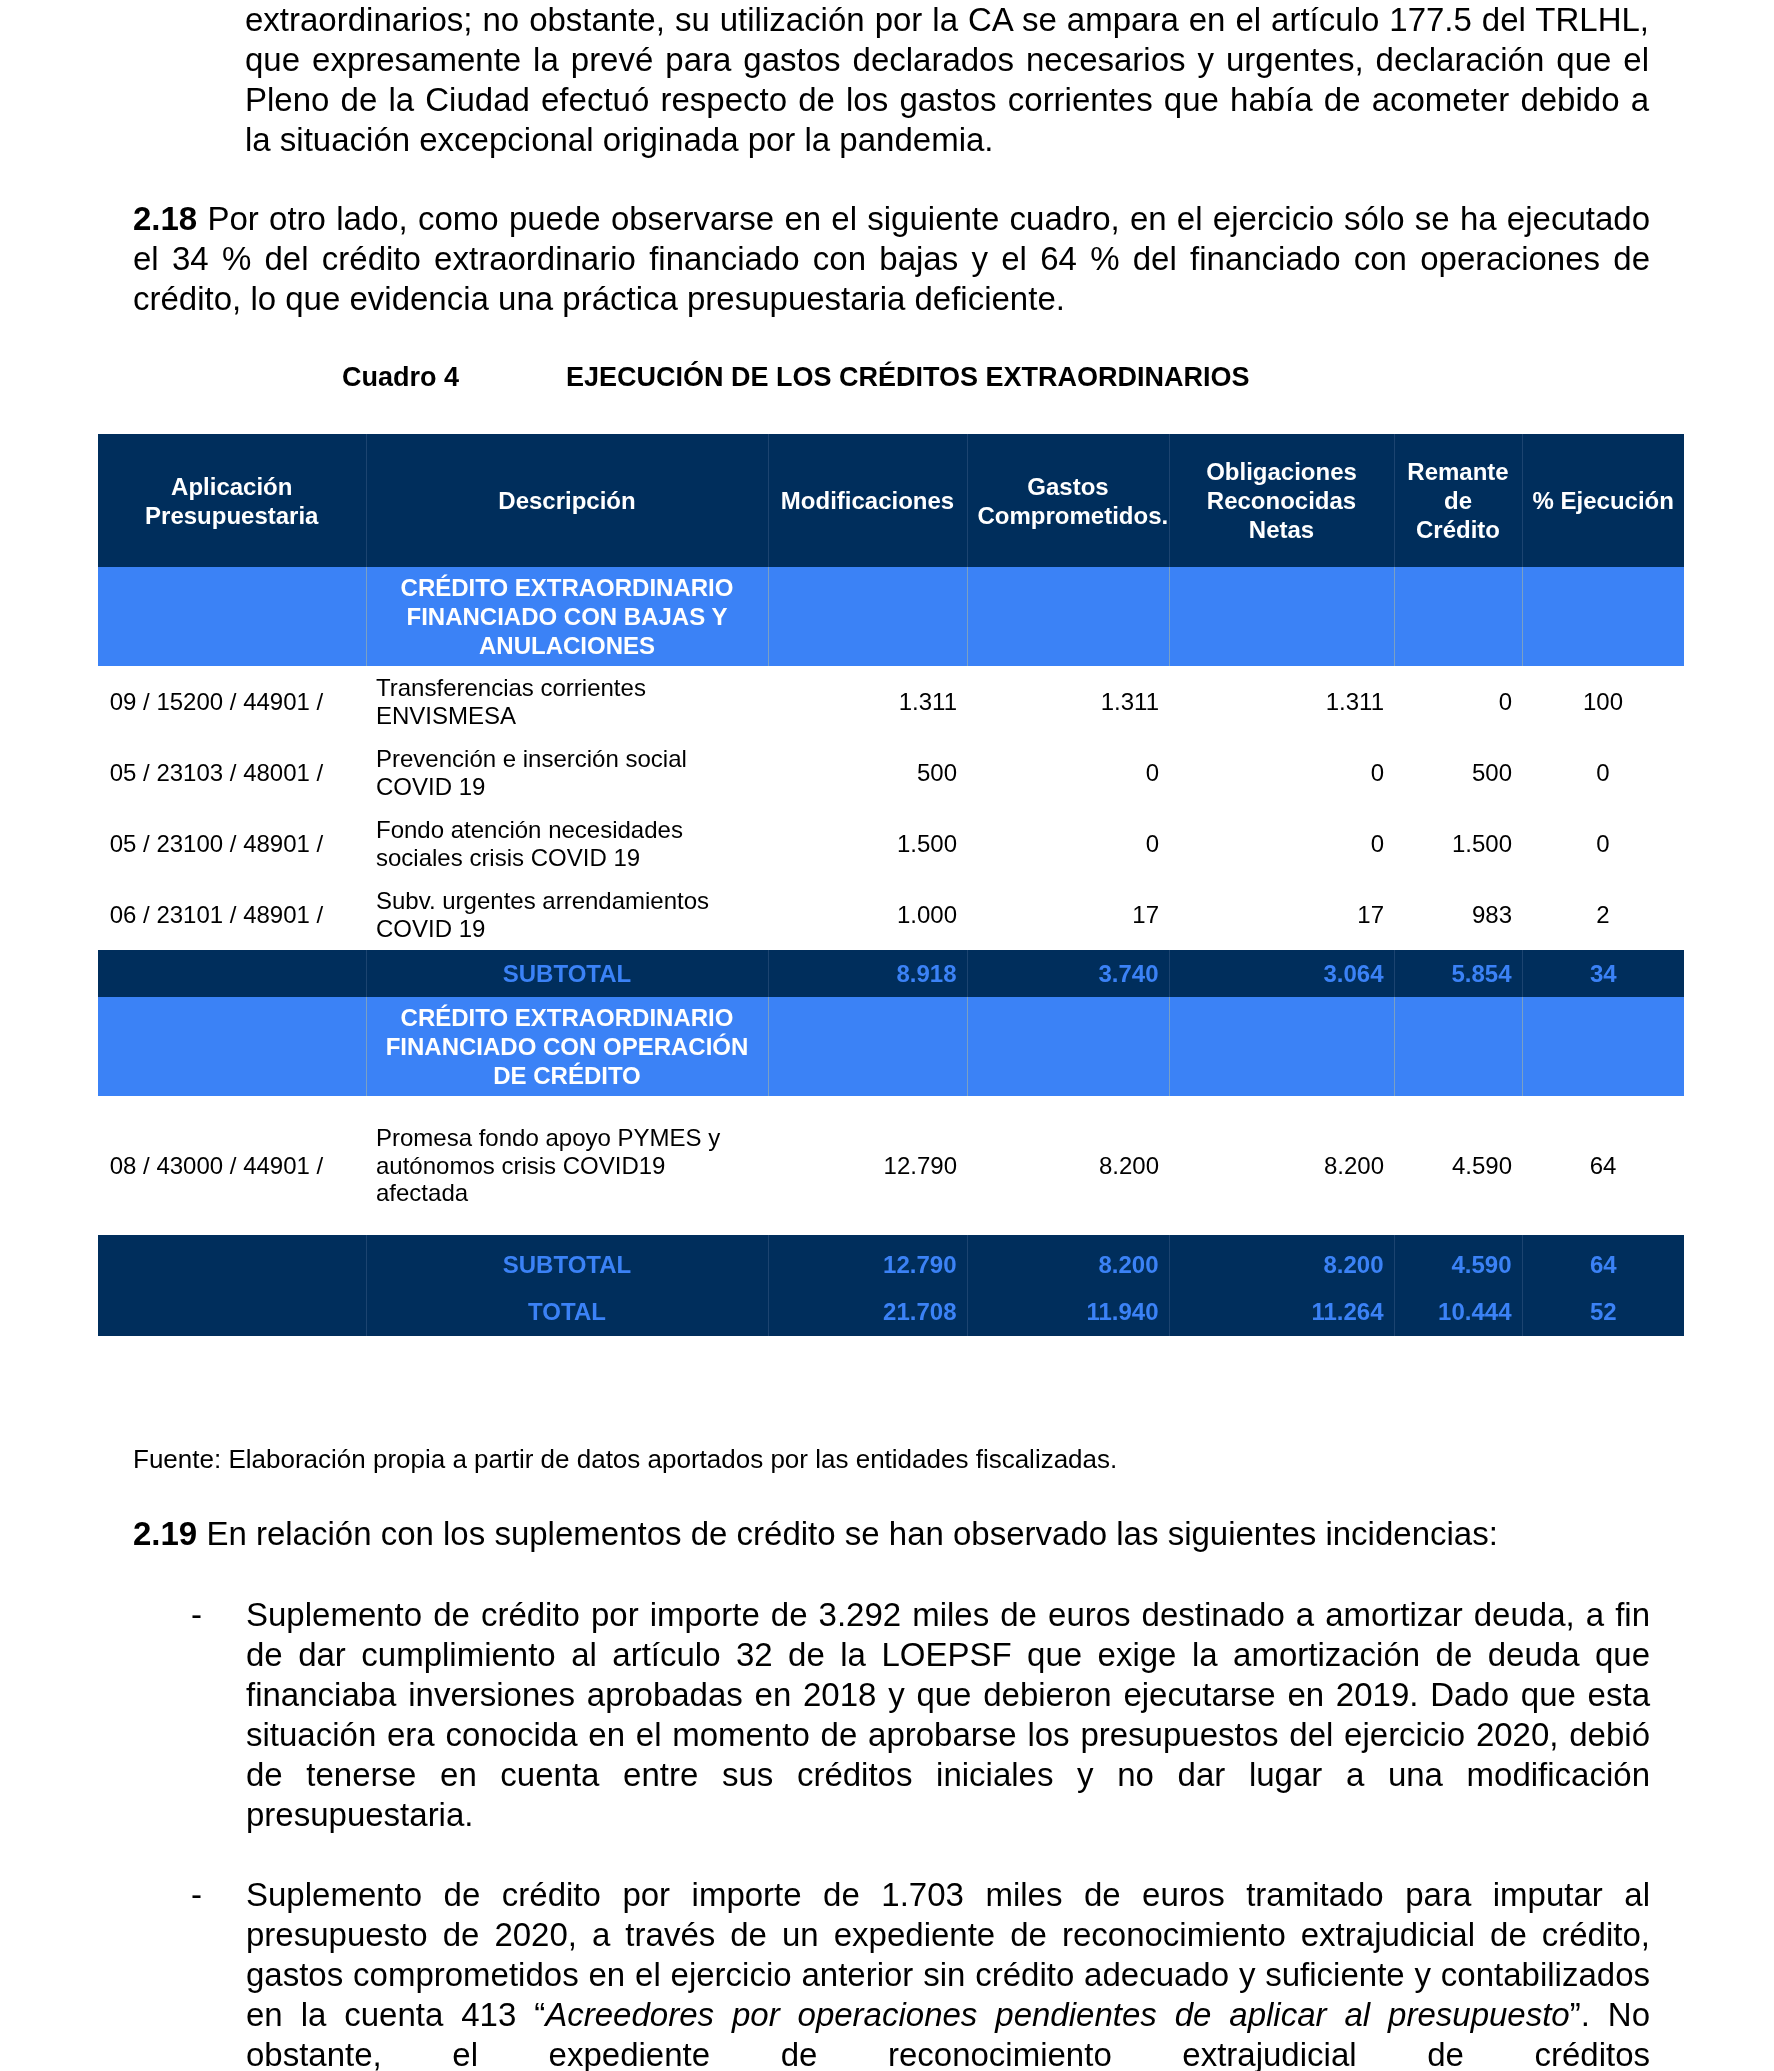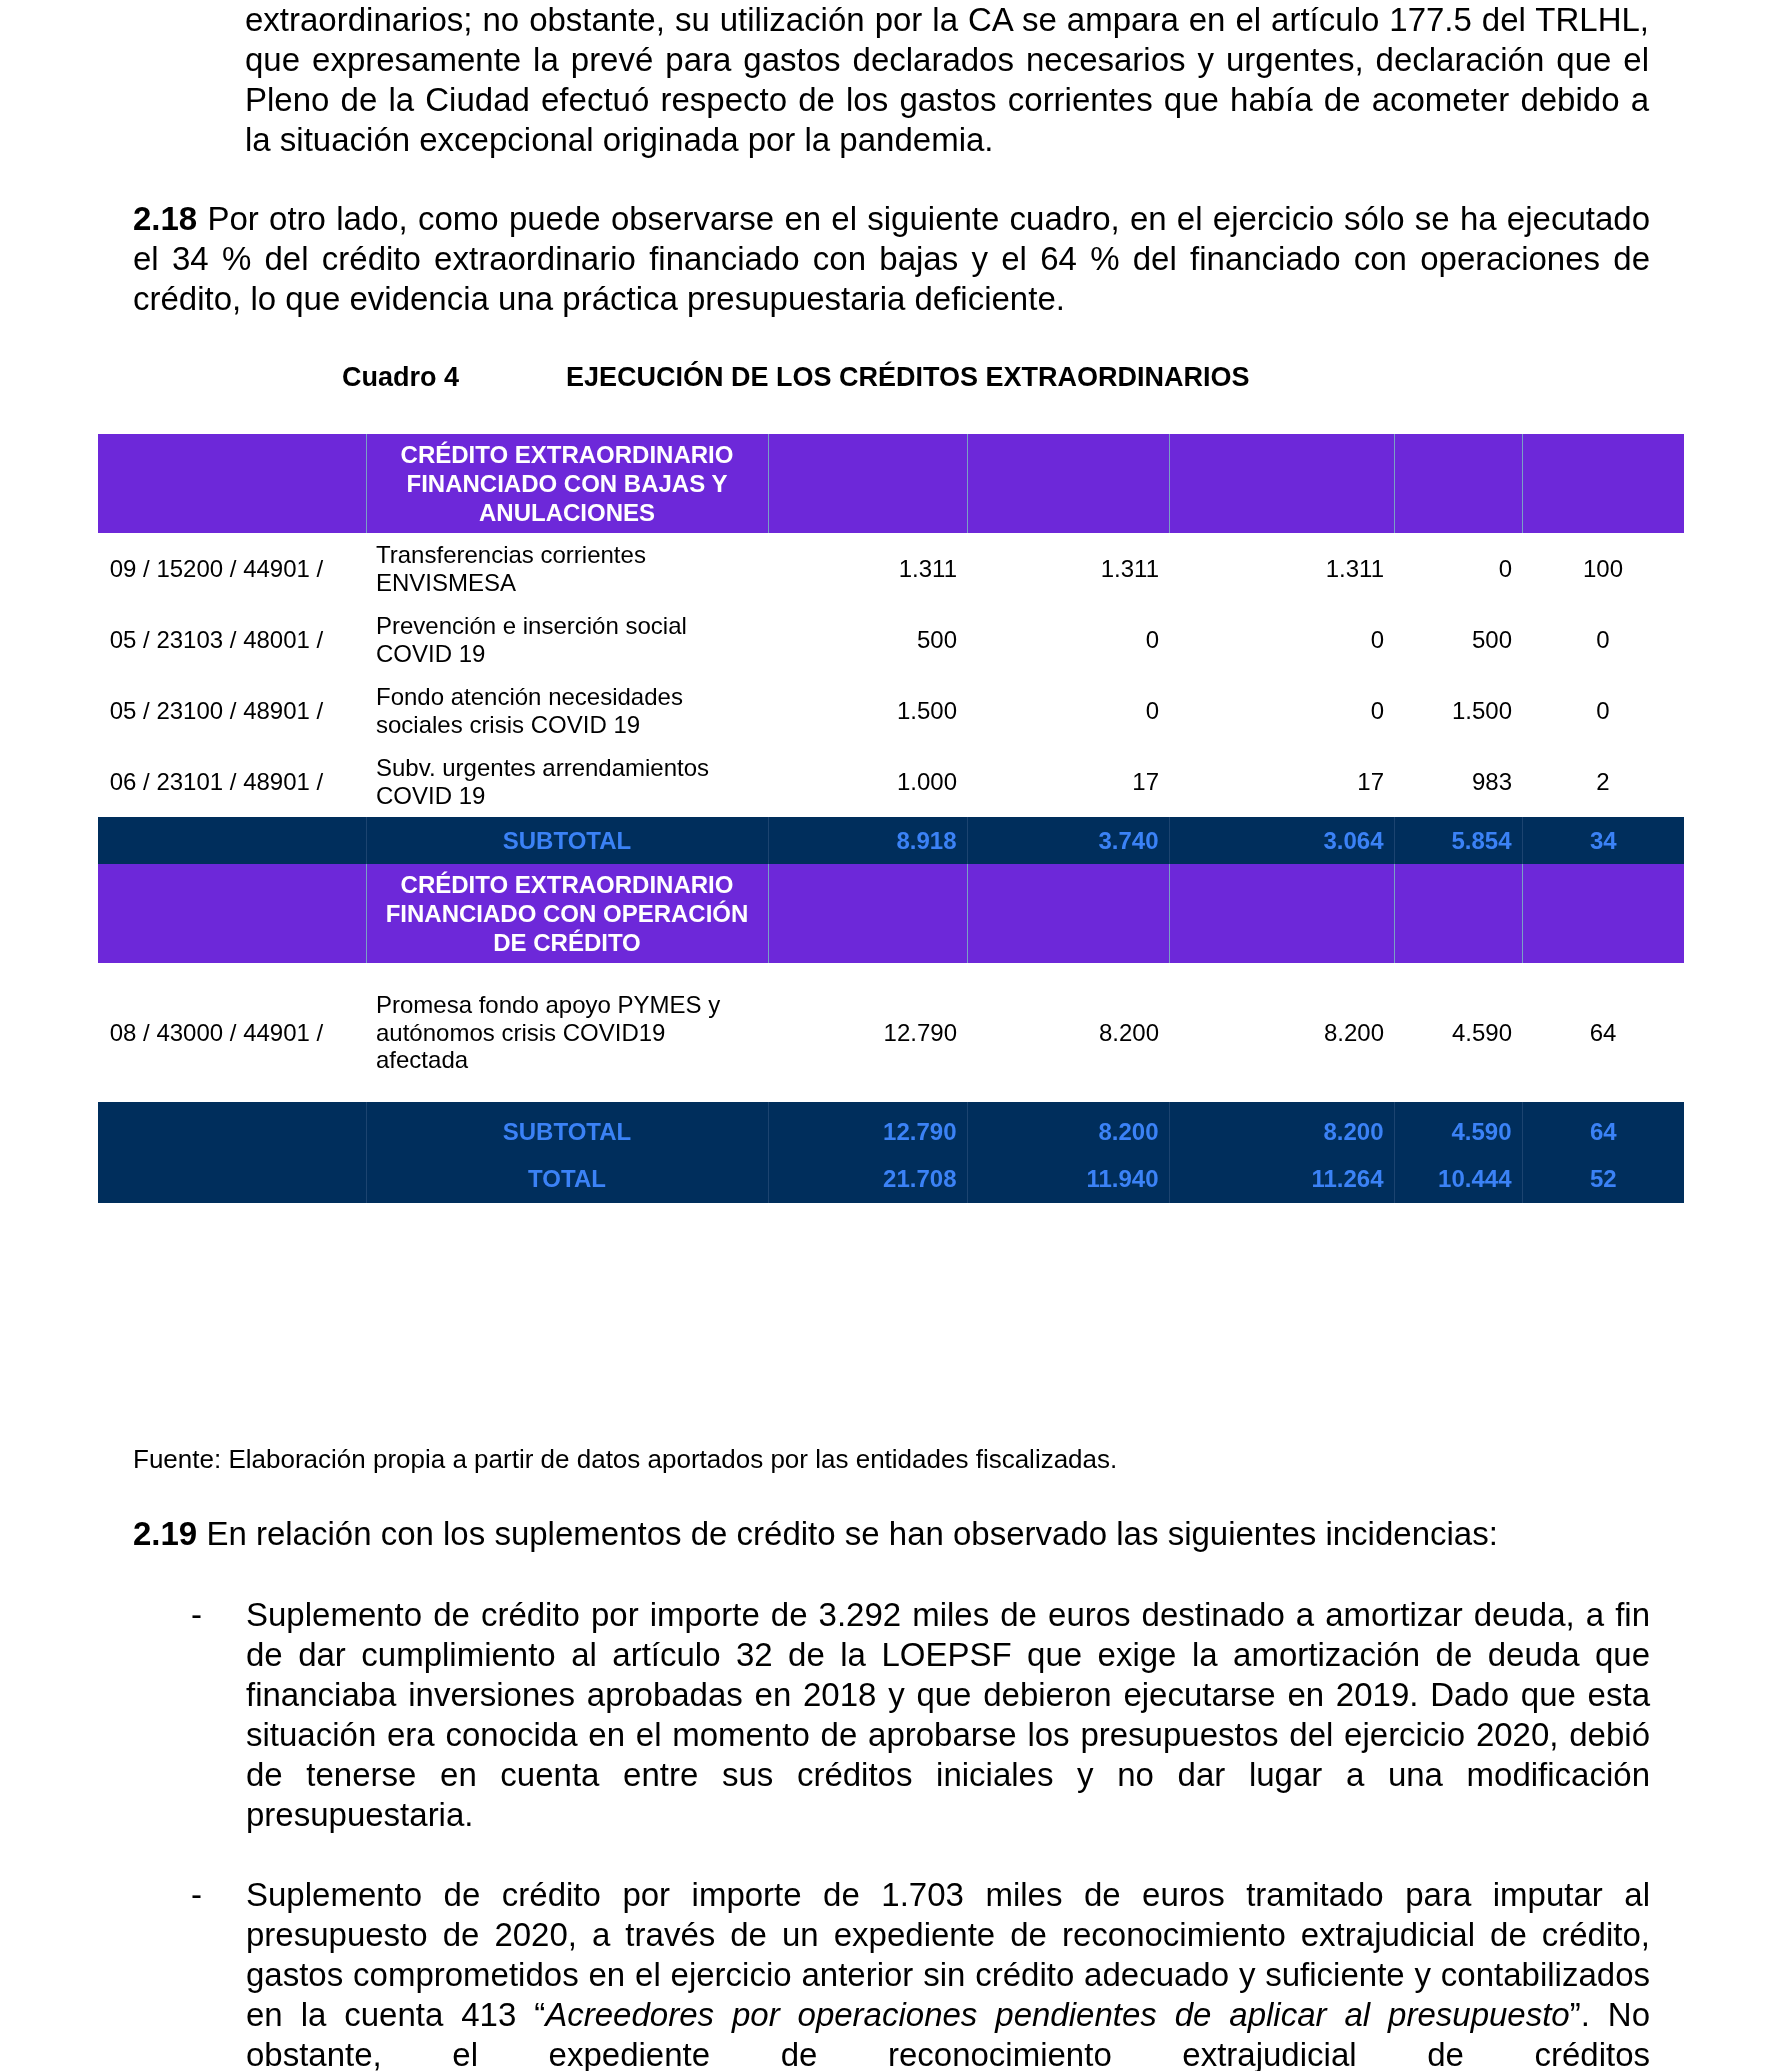--- a/index.html
+++ b/index.html
@@ -28,21 +28,21 @@
   table.t td, table.t th { padding: 0 10px; vertical-align: middle; }
   col.c1 { width: 268px; } col.c2 { width: 402px; } col.c3 { width: 199px; }
   col.c4 { width: 202px; } col.c5 { width: 225px; } col.c6 { width: 128px; } col.c7 { width: 162px; }
 
   tr.head th {
     background: #002e5c; color: #fff; font-weight: bold; text-align: center;
     height: 133px; line-height: 29px; border-right: 0.8px solid #1c4470; font-size: 24px;
   }
   tr.head th:last-child { border-right: none; }
   tr.section td {
-    background: #6d28d9; color: #fff; font-weight: bold; height: 99px;
+    background: #3b82f6; color: #fff; font-weight: bold; height: 99px;
     border-right: 0.8px solid #7aa0c4; font-size: 24px; line-height: 29px;
   }
   tr.section td:last-child { border-right: none; }
   tr.section td.lbl { text-align: center; }
   tr.data td { height: 71px; line-height: 27.6px; font-size: 24px; }
   tr.data.tall td { height: 139px; }
   tr.data td.code { white-space: nowrap; padding-left: 11.7px; }
   tr.data td.num { text-align: right; }
   tr.data td.pct { text-align: center; }
   tr.sub td {
@@ -79,20 +79,29 @@
   <colgroup>
     <col class="c1">
       <col class="c2">
       <col class="c3">
       <col class="c4">
       <col class="c5">
       <col class="c6">
       <col class="c7">
   </colgroup>
   <tbody>
+      <tr class="head">
+    <th>Aplicación Presupuestaria</th>
+    <th>Descripción</th>
+    <th>Modificaciones</th>
+    <th>Gastos Comprometidos.</th>
+    <th>Obligaciones Reconocidas Netas</th>
+    <th>Remante de Crédito</th>
+    <th>% Ejecución</th>
+  </tr>
 
   <tr class="section">
     <td></td>
     <td class="lbl">CRÉDITO EXTRAORDINARIO FINANCIADO CON BAJAS Y ANULACIONES</td>
     <td></td>
         <td></td>
         <td></td>
         <td></td>
         <td></td>
   </tr>

